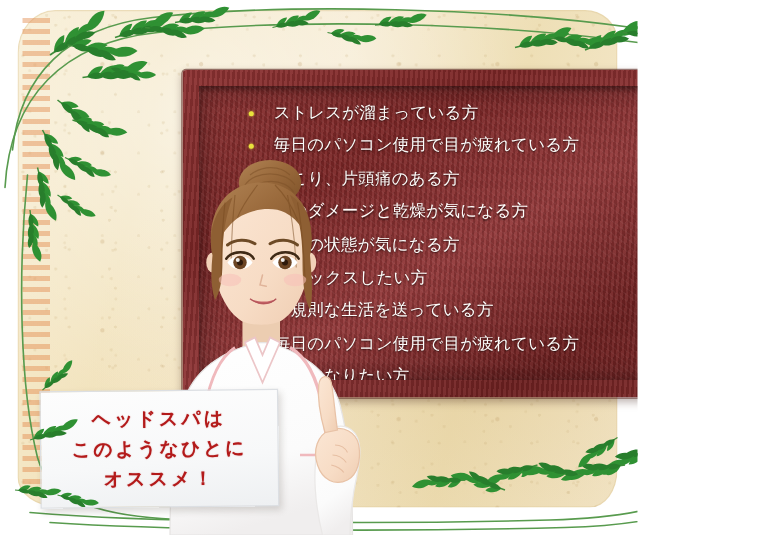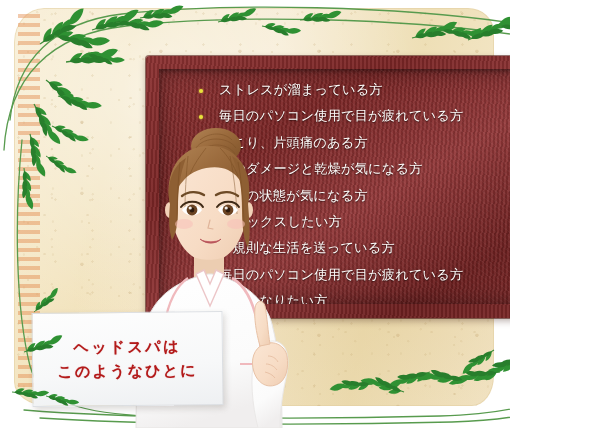--- a/index.html
+++ b/index.html
@@ -256,20 +256,21 @@
         <path d="M146,236 C150,236 154,238 157,242"></path>
         <path d="M145,244 C149,245 153,247 155,250"></path>
       </g>
     </g>
   </svg>
 
   <div class="sign">
     <div class="sign-lines">
       <div class="l1">ヘッドスパは</div>
       <div class="l2">このようなひとに</div>
+      <div class="l3">オススメ！</div>
     </div>
   </div>
 
   <svg class="vines" width="606" height="428" viewBox="0 0 606 428">
     <defs>
       <g id="leafpair">
         <path d="M0,0 C7,-8 18,-10 25,-6 C18,2 7,4 0,0 Z" fill="#2f9133"></path>
         <path d="M0,0 C7,8 18,10 25,6 C18,-2 7,-4 0,0 Z" fill="#287e2c"></path>
       </g>
       <g id="sprig">

